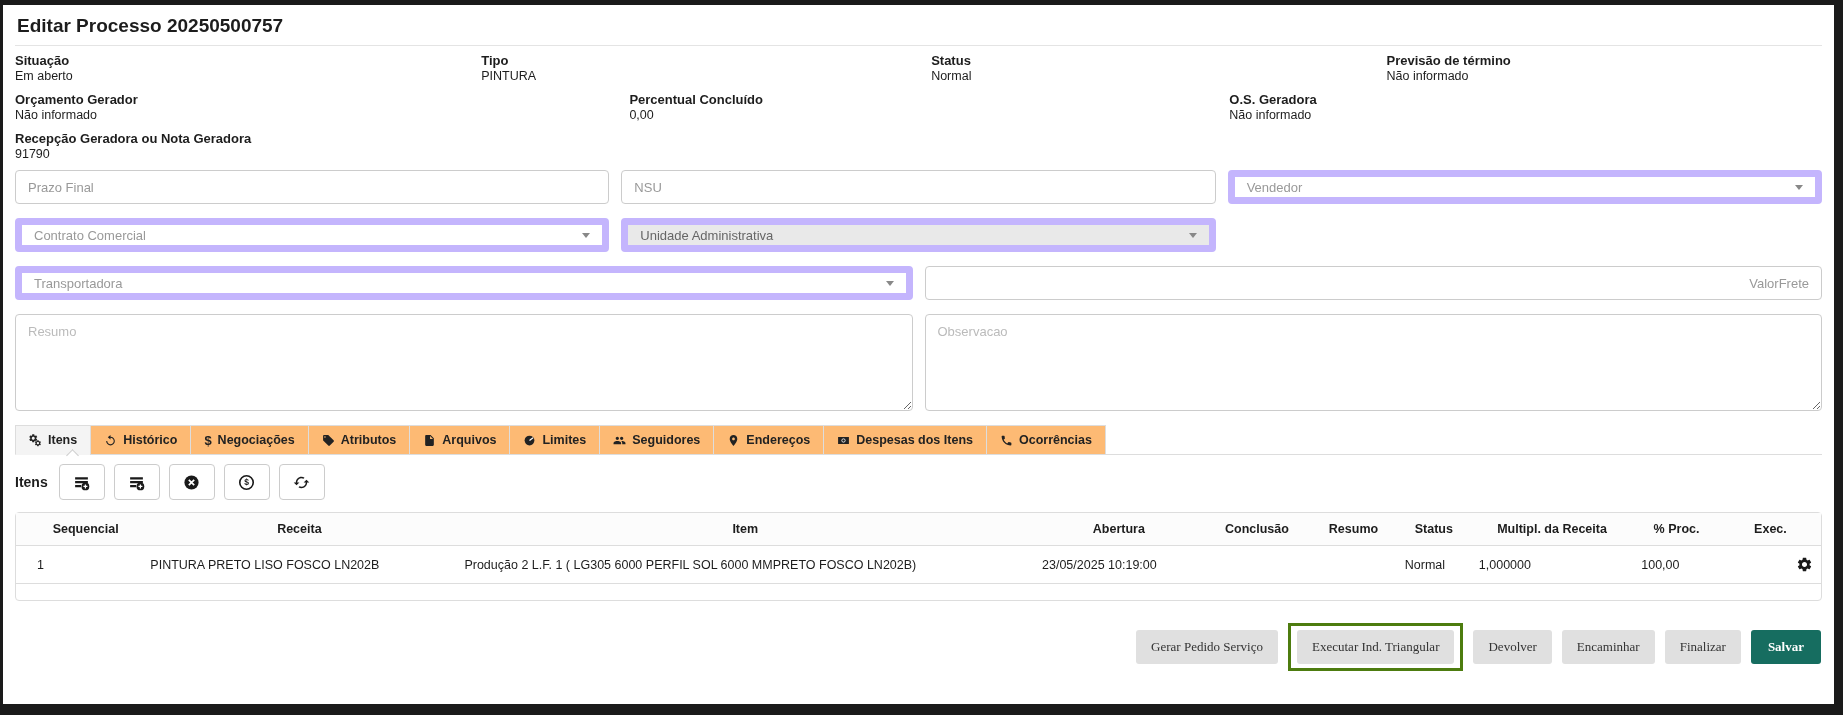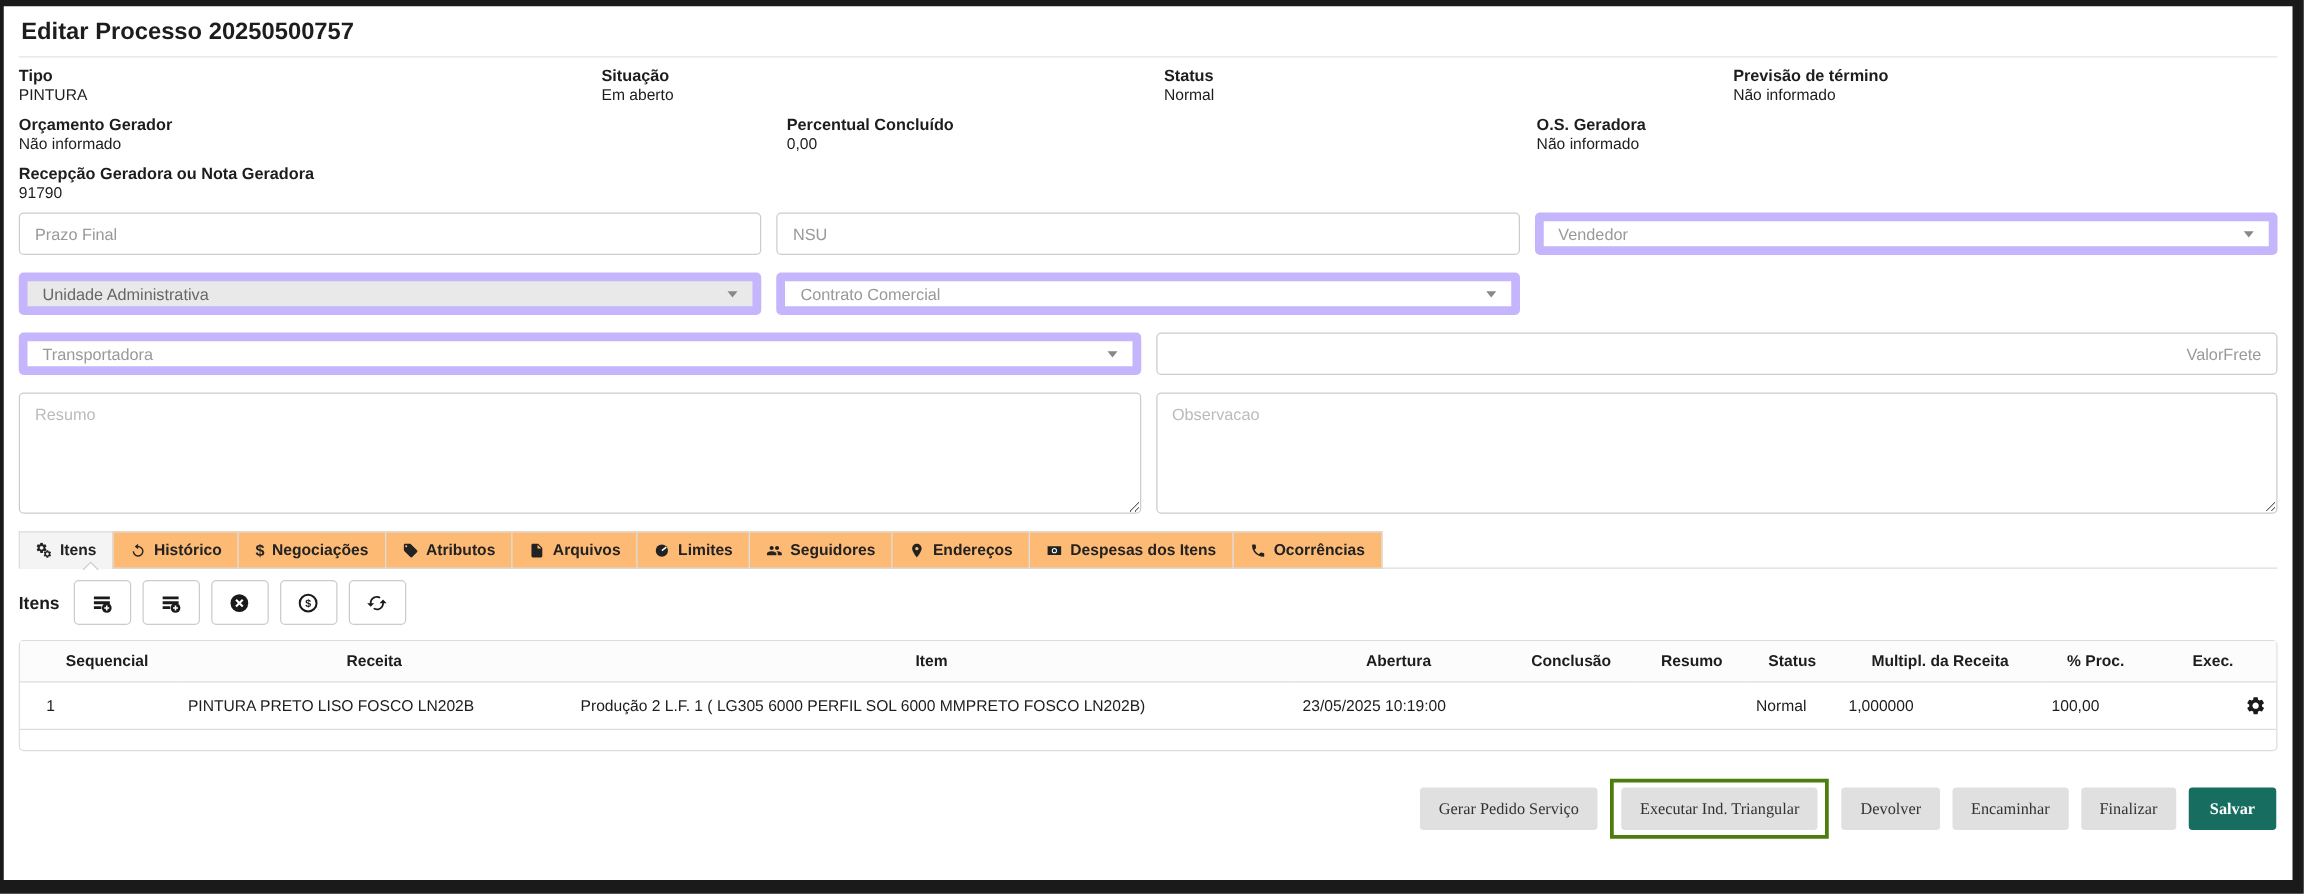--- a/index.html
+++ b/index.html
@@ -166,26 +166,26 @@
   </defs>
 </svg>
 
 <div class="page">
 
   <h1 class="page-title">Editar Processo 20250500757</h1>
 
   <div class="info">
     <div class="info-row row-b">
       <div class="ifield">
+        <div class="ilabel">Situação</div>
+        <div class="ivalue">Em aberto</div>
+      </div>
+      <div class="ifield">
         <div class="ilabel">Tipo</div>
         <div class="ivalue">PINTURA</div>
-      </div>
-      <div class="ifield">
-        <div class="ilabel">Situação</div>
-        <div class="ivalue">Em aberto</div>
       </div>
       <div class="ifield">
         <div class="ilabel">Status</div>
         <div class="ivalue">Normal</div>
       </div>
       <div class="ifield">
         <div class="ilabel">Previsão de término</div>
         <div class="ivalue">Não informado</div>
       </div>
     </div>
@@ -214,26 +214,26 @@
   <div class="form-row fr-3">
     <input class="tinput" placeholder="Prazo Final" style="">
     <input class="tinput" placeholder="NSU" style="">
     <div class="selectbox">
       <span>Vendedor</span>
       <span class="caret"></span>
     </div>
   </div>
 
   <div class="form-row fr-3">
+    <div class="selectbox">
+      <span>Contrato Comercial</span>
+      <span class="caret"></span>
+    </div>
     <div class="selectbox disabled">
       <span>Unidade Administrativa</span>
-      <span class="caret"></span>
-    </div>
-    <div class="selectbox">
-      <span>Contrato Comercial</span>
       <span class="caret"></span>
     </div>
     <div></div>
   </div>
 
   <div class="form-row fr-2">
     <div class="selectbox">
       <span>Transportadora</span>
       <span class="caret"></span>
     </div>

